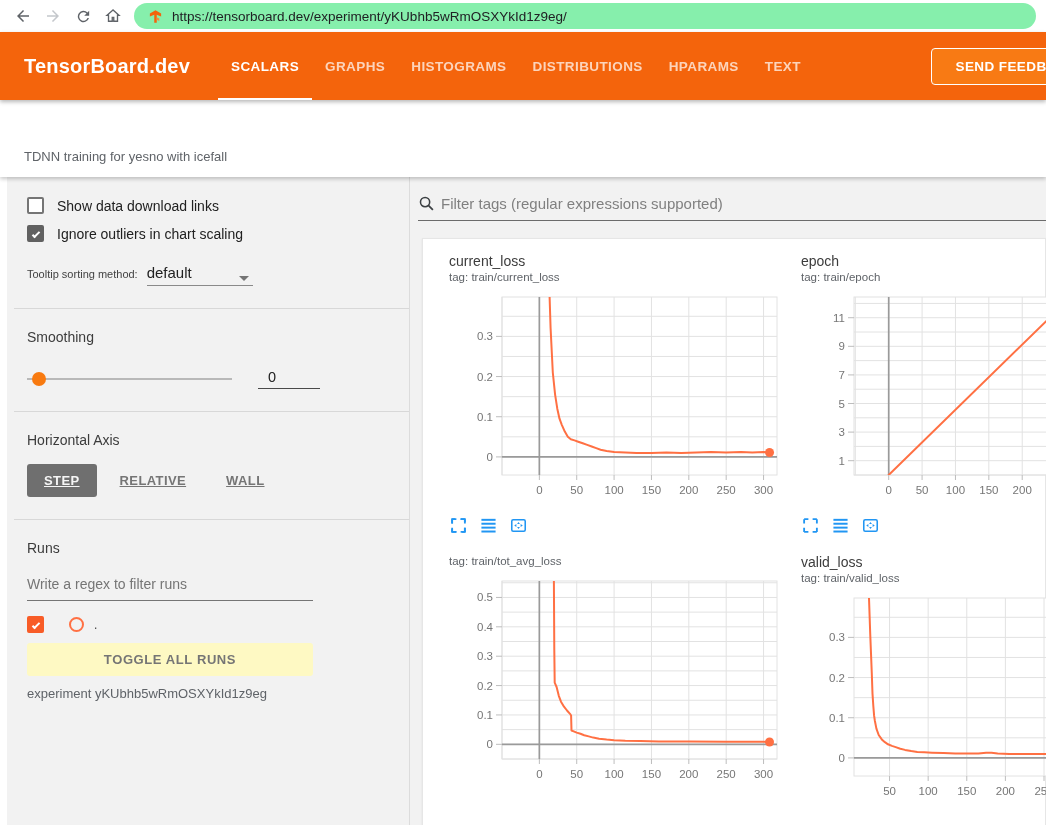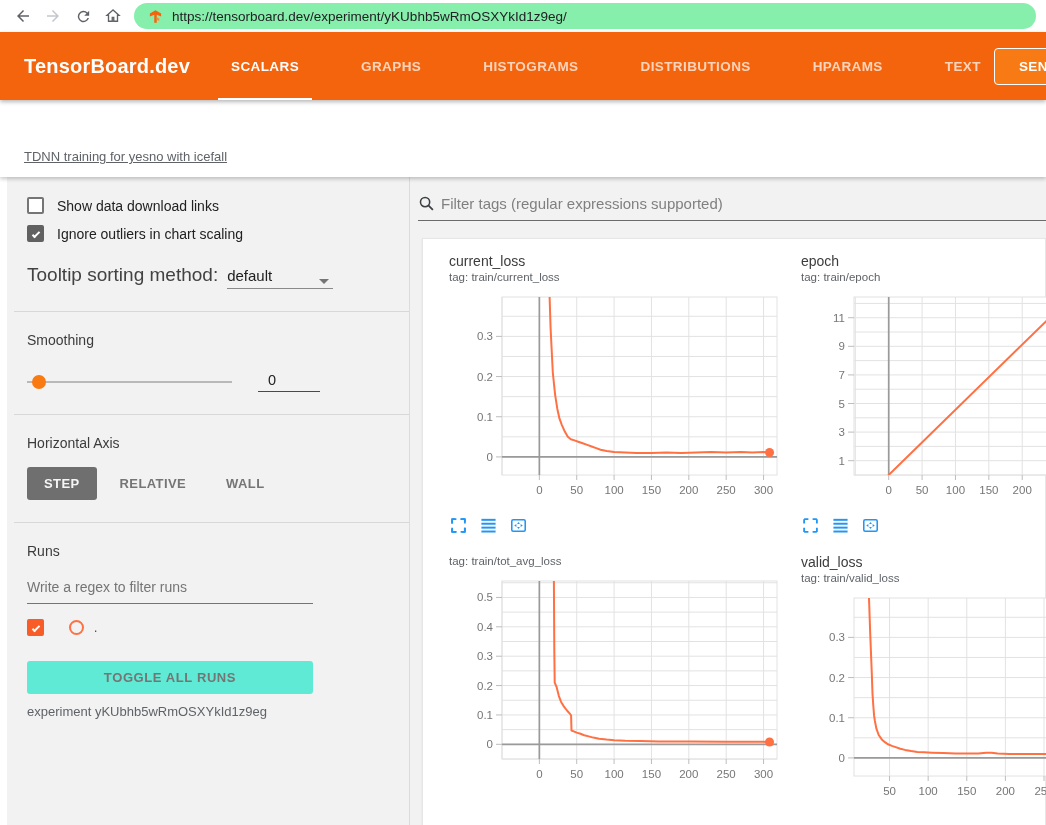--- a/index.html
+++ b/index.html
@@ -15,74 +15,74 @@
   .nav-ico.disabled { color:#c4c7cb; }
   .urlbar { flex:1; height:26px; margin-left:6px; background:#86efac; border-radius:13px;
     display:flex; align-items:center; padding:0 14px; }
   .favicon { width:15px; height:15px; margin-right:9px; flex:none; }
   .url-text { font-size:13.5px; color:#202124; white-space:nowrap; }
 
   
   .appbar { height:68px; background:#f4640c; display:flex; align-items:stretch; padding-left:24px;
     overflow:hidden; position:relative; box-shadow:0 2px 4px rgba(0,0,0,.28); z-index:5; }
   .brand { color:#fff; font-size:20px; font-weight:bold; letter-spacing:.2px; align-self:center; margin-right:28px; white-space:nowrap; }
-  .tabs { display:flex; align-items:stretch;gap:36px; }
+  .tabs { display:flex; align-items:stretch; }
   .tab { position:relative; display:flex; align-items:center; padding:0 13px; font-size:13.5px;
     font-weight:bold; letter-spacing:.4px; color:rgba(255,255,255,.72); cursor:pointer; white-space:nowrap; }
   .tab.active { color:#fff; }
   .tab.active::after { content:""; position:absolute; left:0; right:0; bottom:0; height:2.5px; background:#fff; }
   .appbar-spacer { flex:1; }
   .feedback-btn { align-self:center; margin-right:-58px; flex:none; border:1.5px solid #fff; border-radius:4px;
     background:#f87a14; color:#fff; font-size:13.5px; font-weight:bold; letter-spacing:.4px;
     padding:10px 26px 10px 24px; white-space:nowrap; cursor:pointer; }
 
   
   .subheader { height:77px; background:#fff; display:flex; align-items:flex-end; padding:0 0 13px 24px;
     box-shadow:0 2px 4px rgba(0,0,0,.22); position:relative; z-index:4; }
-  .exp-title { font-size:13px; color:#5f6368;text-decoration:underline; }
+  .exp-title { font-size:13px; color:#5f6368; }
 
   
   .content { display:flex; height:648px; }
 
   
   .sidebar { width:410px; flex:none; background:#f2f2f2; border-right:1px solid #dcdcdc;
     border-left:7px solid #fff; padding:20px 30px 0 20px; font-size:14px; color:#212121; overflow:hidden; }
   .cb-row { display:flex; align-items:center; margin-bottom:11px; cursor:pointer; }
   .cb { width:17px; height:17px; border-radius:2px; margin-right:13px; flex:none; position:relative; }
   .cb.off { background:#fff; border:2px solid #757575; }
   .cb.on-dark { background:#616161; border:2px solid #616161; }
   .cb.on-orange { background:#f85c27; border:2px solid #f85c27; }
   .cb .check { position:absolute; left:3px; top:5px; width:8px; height:4px;
     border-left:2px solid #fff; border-bottom:2px solid #fff; transform:rotate(-45deg); }
   .tooltip-row { display:flex; align-items:baseline; margin-top:22px; }
-  .tooltip-label { font-size:19px; color:#424242; margin-right:9px; white-space:nowrap; }
+  .tooltip-label { font-size:11px; color:#424242; margin-right:9px; white-space:nowrap; }
   .select { width:106px; border-bottom:1px solid #8a8a8a; display:flex; align-items:flex-end;
     justify-content:space-between; padding-bottom:4px; cursor:pointer; }
   .select-value { font-size:15px; color:#212121; }
   .select-arrow { width:0; height:0; border-left:5px solid transparent; border-right:5px solid transparent;
     border-top:5px solid #757575; margin-right:4px; }
   .divider { height:1px; background:#d8d8d8; margin:22px -30px 0 -13px; }
   .side-label { font-size:14px; color:#3c3c3c; margin-top:20px; }
   .slider-row { display:flex; align-items:center; margin-top:24px; }
   .slider-track { position:relative; width:205px; height:2px; background:#b9b9b9; flex:none; cursor:pointer; }
   .slider-thumb { position:absolute; left:5px; top:-6px; width:14px; height:14px; border-radius:50%;
     background:#f87a10; cursor:pointer; }
   .slider-value { width:62px; margin-left:26px; border-bottom:1px solid #4a4a4a; font-size:14.5px;
     color:#212121; padding:0 0 3px 10px; }
   .axis-btns { display:flex; align-items:center; margin-top:16px; }
   .axis-btn { font-size:13px; font-weight:bold; letter-spacing:.4px; color:#757575; padding:9px 17px;
-    border-radius:3px; cursor:pointer; margin-right:6px; }
+    border-radius:3px; cursor:pointer; margin-right:6px;text-decoration:underline; }
   .axis-btn.active { background:#6f6f6f; color:#f5f5f5; }
   .runs-filter { display:block; width:286px; margin-top:16px; border:none; border-bottom:1px solid #757575;
     background:transparent; font-size:14px; color:#212121; padding:4px 0 8px 0; outline:none; }
   .runs-filter::placeholder { color:#757575; opacity:1; }
   .run-row { display:flex; align-items:center; margin-top:15px; }
   .run-swatch { width:15px; height:15px; border-radius:50%; border:2px solid #ff7043; margin-left:12px; flex:none; }
   .run-name { font-size:12px; color:#424242; margin-left:10px; }
-  .toggle-btn { width:286px; height:33px; margin-top:25px; background:#5eead4; border:none; border-radius:3px;
+  .toggle-btn { width:286px; height:33px; margin-top:10px; background:#fef9c3; border:none; border-radius:3px;
     font-size:13px; font-weight:bold; letter-spacing:.6px; color:#757575; cursor:pointer;
     font-family:"Liberation Sans",sans-serif; }
   .exp-caption { font-size:13px; color:#5f6368; margin-top:10px; white-space:nowrap; }
 
   
   .main { flex:1; min-width:0; padding:12px 0 0 8px; }
   .filter-row { display:flex; align-items:center; border-bottom:1px solid #6b6b6b; padding:6px 2px 8px 0; }
   .search-ico { flex:none; margin-right:6px; }
   .filter-input { flex:1; border:none; background:transparent; outline:none; font-size:15px; color:#212121;
     font-family:"Liberation Sans",sans-serif; }

